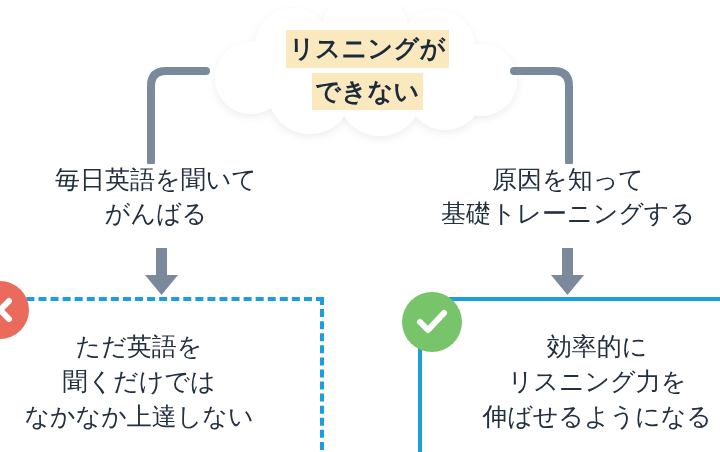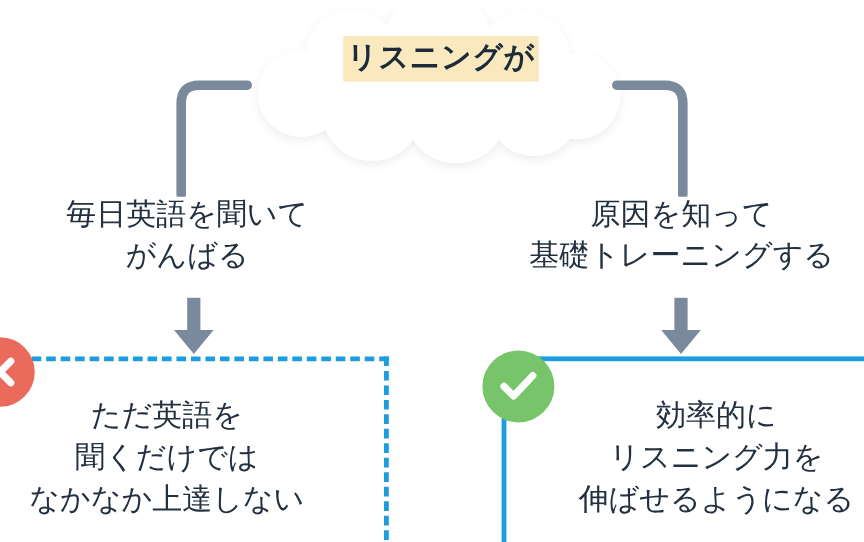--- a/index.html
+++ b/index.html
@@ -147,20 +147,21 @@
         <circle cx="46" cy="72" r="36"></circle>
         <circle cx="276" cy="74" r="36"></circle>
         <circle cx="105" cy="86" r="42"></circle>
         <circle cx="175" cy="88" r="42"></circle>
         <circle cx="240" cy="86" r="38"></circle>
         <rect x="40" y="40" width="245" height="58" rx="28"></rect>
       </g>
     </svg>
     <div class="cloud-text">
       <span class="cloud-line l1"><span>リスニングが</span></span>
+      <span class="cloud-line l2"><span>できない</span></span>
     </div>
   </div>
 
   <div class="elbow" style="left:140px; top:64px;">
     <svg width="70" height="100" viewBox="0 0 70 100" xmlns="http://www.w3.org/2000/svg">
       <path d="M 66 7 L 26 7 Q 11 7 11 22 L 11 98" fill="none" stroke="#7a8a9c" stroke-width="8" stroke-linecap="round"></path>
     </svg>
   </div>
 
   <div class="elbow" style="left:510px; top:64px;">

